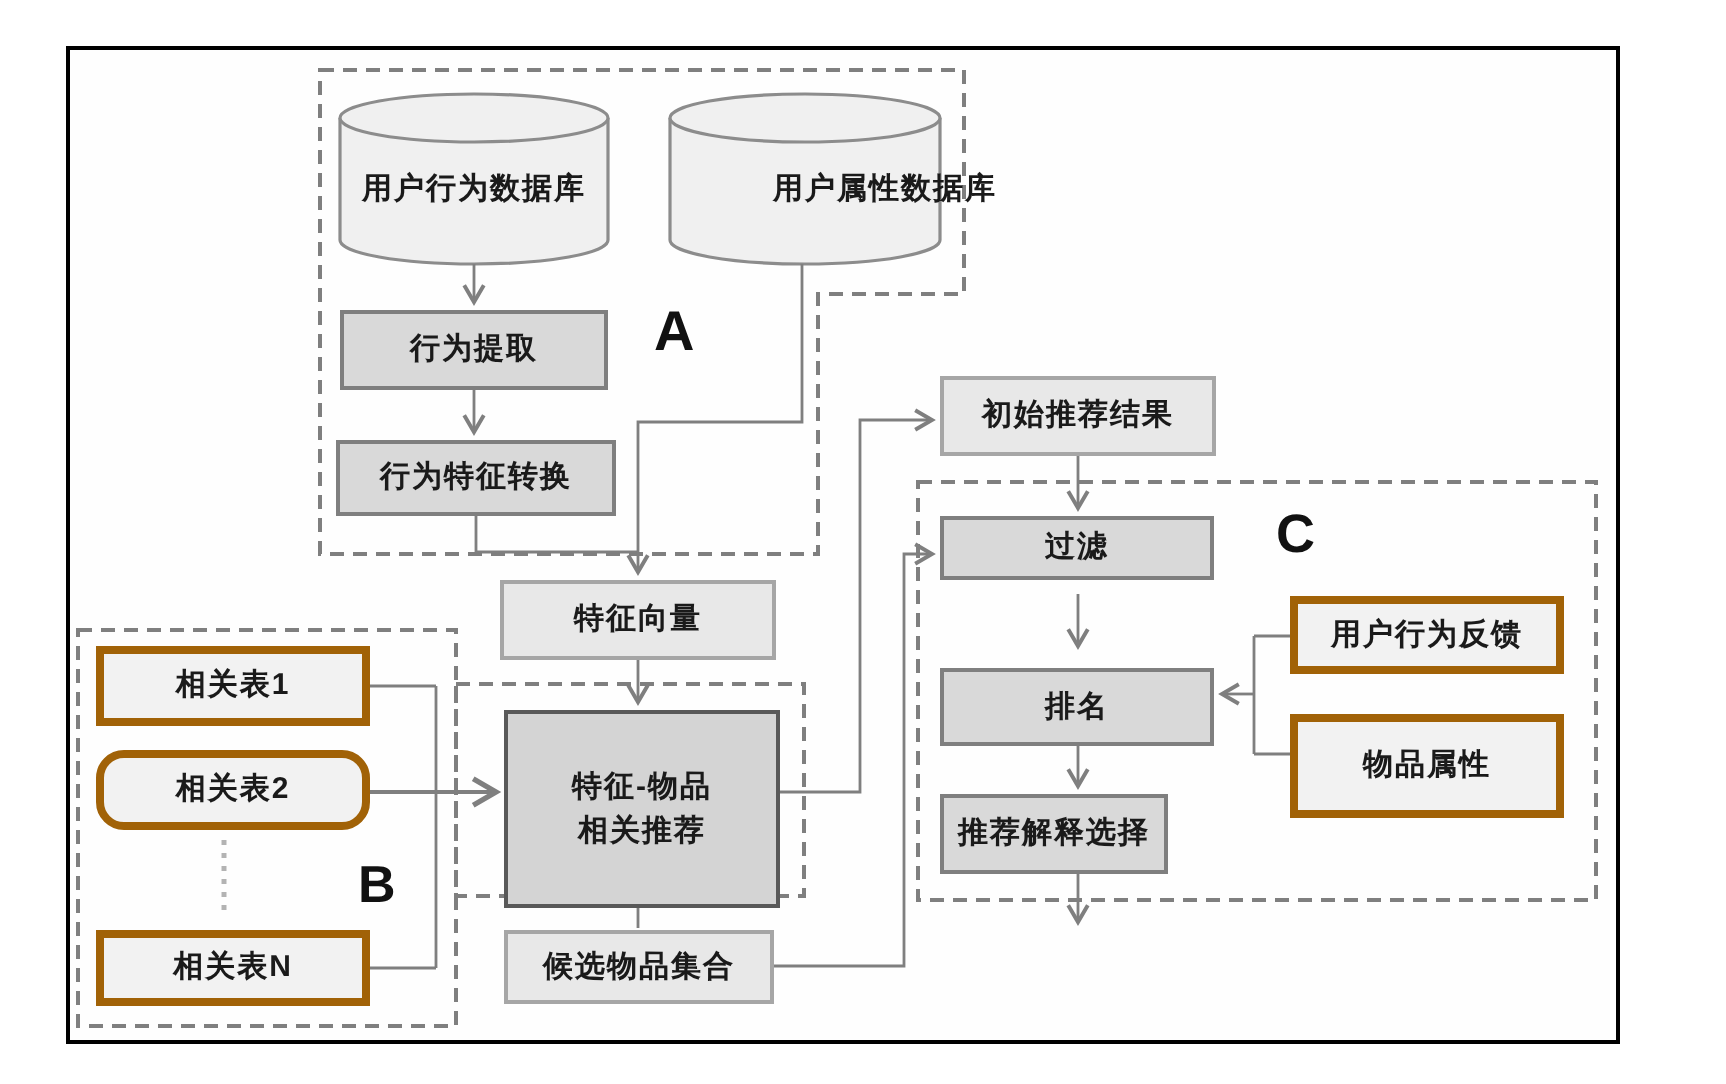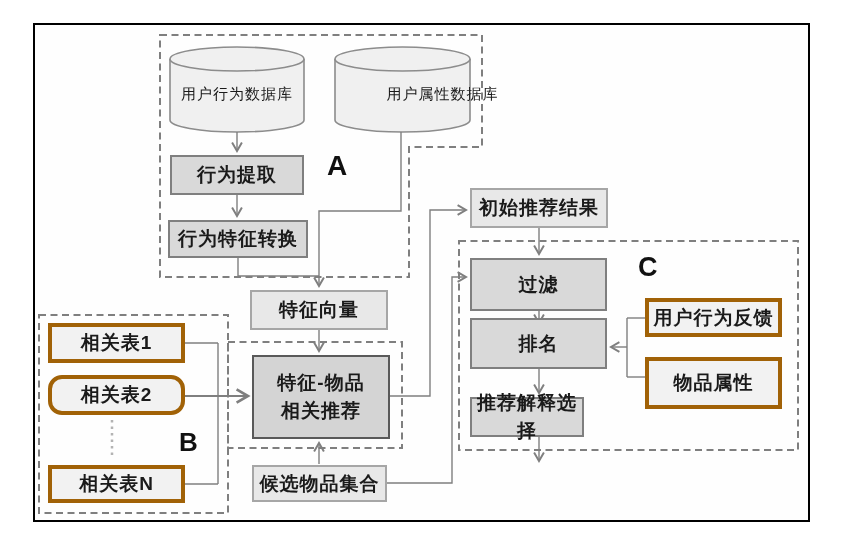--- a/index.html
+++ b/index.html
@@ -24,21 +24,21 @@
     left: 0; top: 0;
     width: 863px; height: 542px;
   }
   .node {
     position: absolute;
     display: flex;
     flex-direction: column;
     align-items: center;
     justify-content: center;
     box-sizing: border-box;
-    font-size: 19px;
+    font-size: 15px;
     font-weight: 600;
     letter-spacing: 1px;
     text-align: center;
     line-height: 1.45;
   }
   .node-dark {
     background: #d9d9d9;
     border: 2px solid #7f7f7f;
   }
   .node-feature {
@@ -52,21 +52,21 @@
   .node-light {
     background: #f2f2f2;
     border: 4px solid #a16207;
   }
   .cyl-text {
     position: absolute;
     display: flex;
     align-items: center;
     justify-content: center;
     font-size: 15px;
-    font-weight: 400;
+    font-weight: 700;
     letter-spacing: 1px;
   }
   .group-label {
     position: absolute;
     font-weight: 700;
     color: #111111;
   }
 </style>
 </head>
 <body>
@@ -122,33 +122,33 @@
     <line x1="112" y1="420" x2="112" y2="459" stroke="#b3b3b3" stroke-width="2.5" stroke-dasharray="2.5,4"></line>
   </svg>
 
   <div class="cyl-text" style="left:172px; top:70px; width:130px; height:48px;">用户行为数据库</div>
   <div class="cyl-text" style="left:337px; top:70px; width:131px; height:48px;margin-left:40px;">用户属性数据库</div>
 
   <div class="node node-dark" style="left:170px; top:155px; width:134px; height:40px;">行为提取</div>
   <div class="node node-dark" style="left:168px; top:220px; width:140px; height:38px;">行为特征转换</div>
 
   <div class="node node-medium" style="left:250px; top:290px; width:138px; height:40px;">特征向量</div>
-  <div class="node node-feature" style="left:252px; top:355px; width:138px; height:84px;">
+  <div class="node node-feature" style="left:252px; top:355px; width:138px; height:99px;">
     <span>特征-物品</span>
     <span>相关推荐</span>
   </div>
   <div class="node node-medium" style="left:252px; top:465px; width:135px; height:37px;">候选物品集合</div>
 
   <div class="node node-light" style="left:48px; top:323px; width:137px; height:40px;">相关表1</div>
   <div class="node node-light" style="left:48px; top:375px; width:137px; height:40px;border-radius:14px;">相关表2</div>
   <div class="node node-medium" style="left:470px; top:188px; width:138px; height:40px;">初始推荐结果</div>
 
   <div class="node node-light" style="left:48px; top:465px; width:137px; height:38px;">相关表N</div>
-  <div class="node node-dark" style="left:470px; top:258px; width:137px; height:53px;">过滤</div>
-  <div class="node node-dark" style="left:470px; top:318px; width:137px; height:51px;">排名</div>
+  <div class="node node-dark" style="left:470px; top:258px; width:137px; height:32px;">过滤</div>
+  <div class="node node-dark" style="left:470px; top:334px; width:137px; height:39px;">排名</div>
   <div class="node node-dark" style="left:470px; top:397px; width:114px; height:40px;">推荐解释选择</div>
 
   <div class="node node-light" style="left:645px; top:298px; width:137px; height:39px;">用户行为反馈</div>
   <div class="node node-light" style="left:645px; top:357px; width:137px; height:52px;">物品属性</div>
 
   <div class="group-label" style="left:327px; top:150px; font-size:28px;">A</div>
   <div class="group-label" style="left:179px; top:427px; font-size:26px;">B</div>
   <div class="group-label" style="left:638px; top:252px; font-size:27px;">C</div>
 
 </div>

